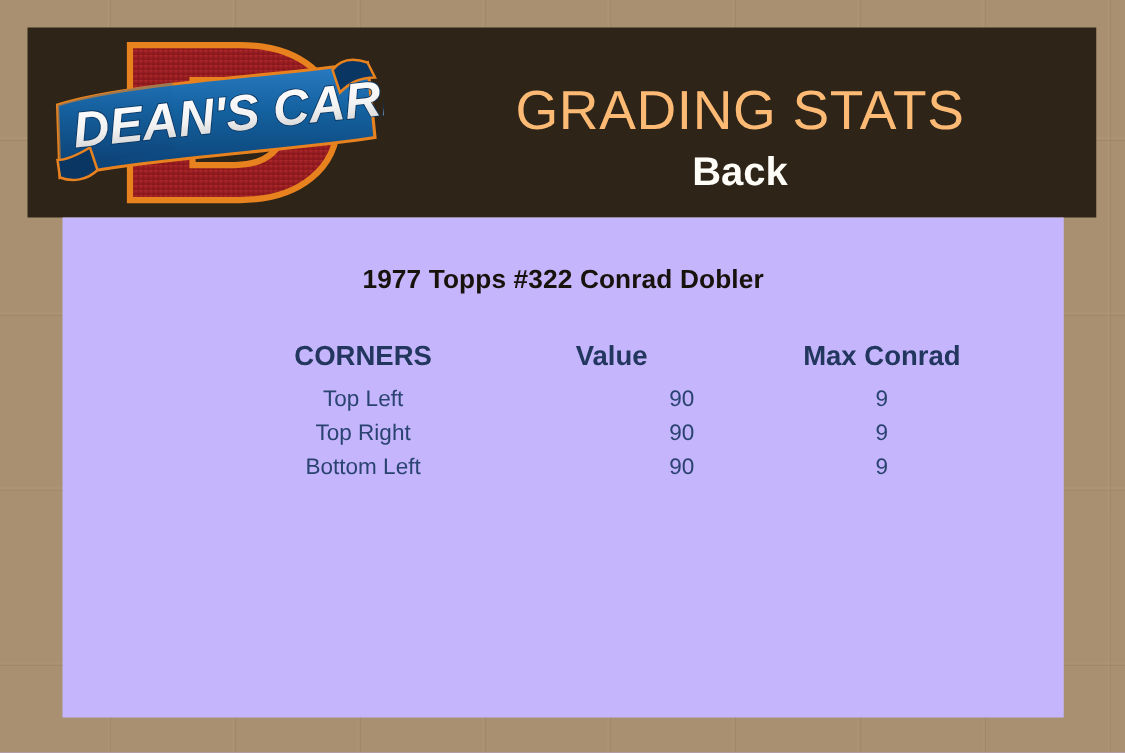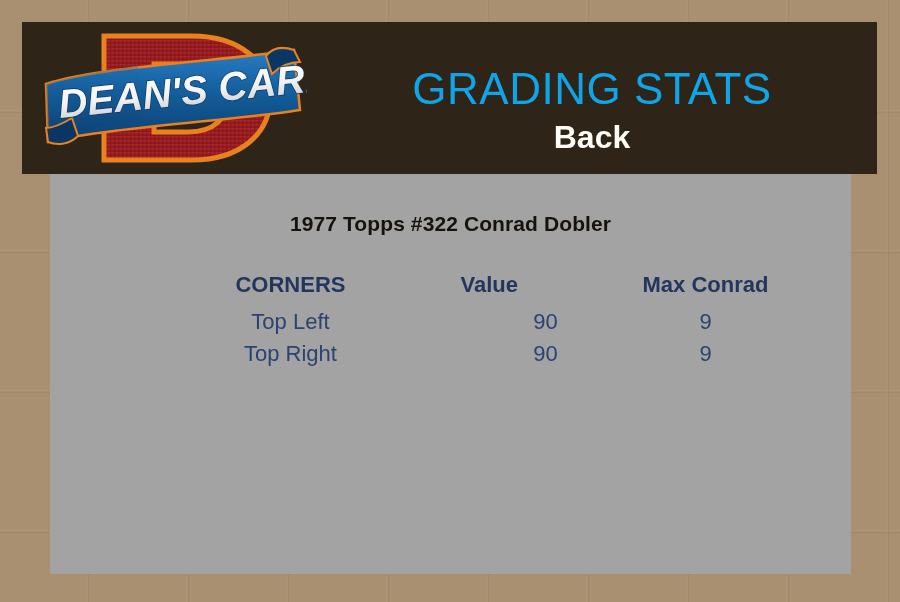--- a/index.html
+++ b/index.html
@@ -77,21 +77,21 @@
     left: 285px;
     right: 0;
     top: 0;
     bottom: 0;
     display: flex;
     flex-direction: column;
     align-items: center;
     justify-content: center;
   }
   #header-title {
-    color: #0ea5e9;
+    color: #fdba74;
     font-size: 44px;
     line-height: 52px;
     letter-spacing: .5px;
     font-weight: 400;
     margin-top: 24px;
   }
   #header-subtitle {
     color: #fffdf7;
     font-size: 32px;
     line-height: 40px;
@@ -99,21 +99,21 @@
     margin-top: 2px;
   }
 
   
   #panel {
     position: absolute;
     left: 50px;
     top: 174px;
     width: 801px;
     height: 400px;
-    background: #a3a3a3;
+    background: #c4b5fd;
   }
 
   #card-title {
     text-align: center;
     color: #17120c;
     font-size: 21px;
     font-weight: bold;
     margin-top: 38px;
     letter-spacing: .1px;
   }
@@ -132,21 +132,21 @@
     border-collapse: collapse;
     color: #22365e;
   }
   #stats-table th {
     font-size: 22px;
     font-weight: bold;
     padding: 0 0 8px 0;
     color: #22365e;
   }
   #stats-table td {
-    font-size: 22px;
+    font-size: 18px;
     font-weight: 400;
     padding: 3px 0;
     color: #2a4370;
   }
   .col-label { width: 340px; text-align: center; }
   .col-value { width: 170px; text-align: center; }
   .col-max   { width: 150px; text-align: center; }
 
   th.col-label { padding-left: 12px; }
   td.col-label { padding-left: 58px; }
@@ -233,18 +233,23 @@
           <tr>
             <td class="col-label">Top Left</td>
             <td class="col-value">90</td>
             <td class="col-max">9</td>
           </tr>
           <tr>
             <td class="col-label">Top Right</td>
             <td class="col-value">90</td>
             <td class="col-max">9</td>
           </tr>
+          <tr>
+            <td class="col-label">Bottom Left</td>
+            <td class="col-value">90</td>
+            <td class="col-max">9</td>
+          </tr>
         </tbody>
     </table>
 
   </div>
 
 </div>
 
 </body></html>

